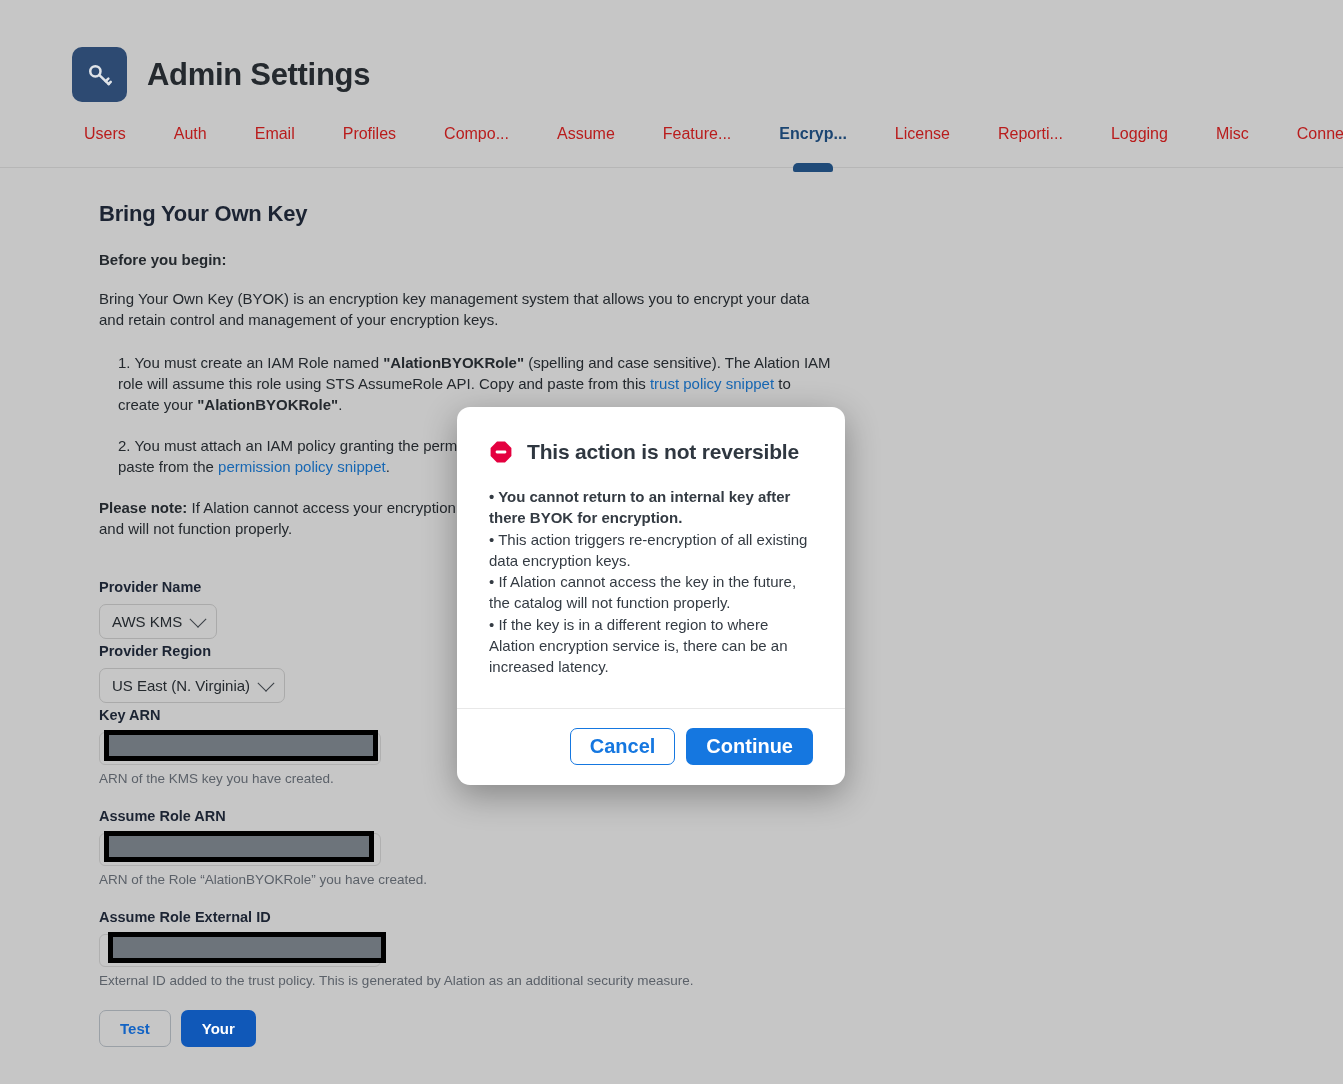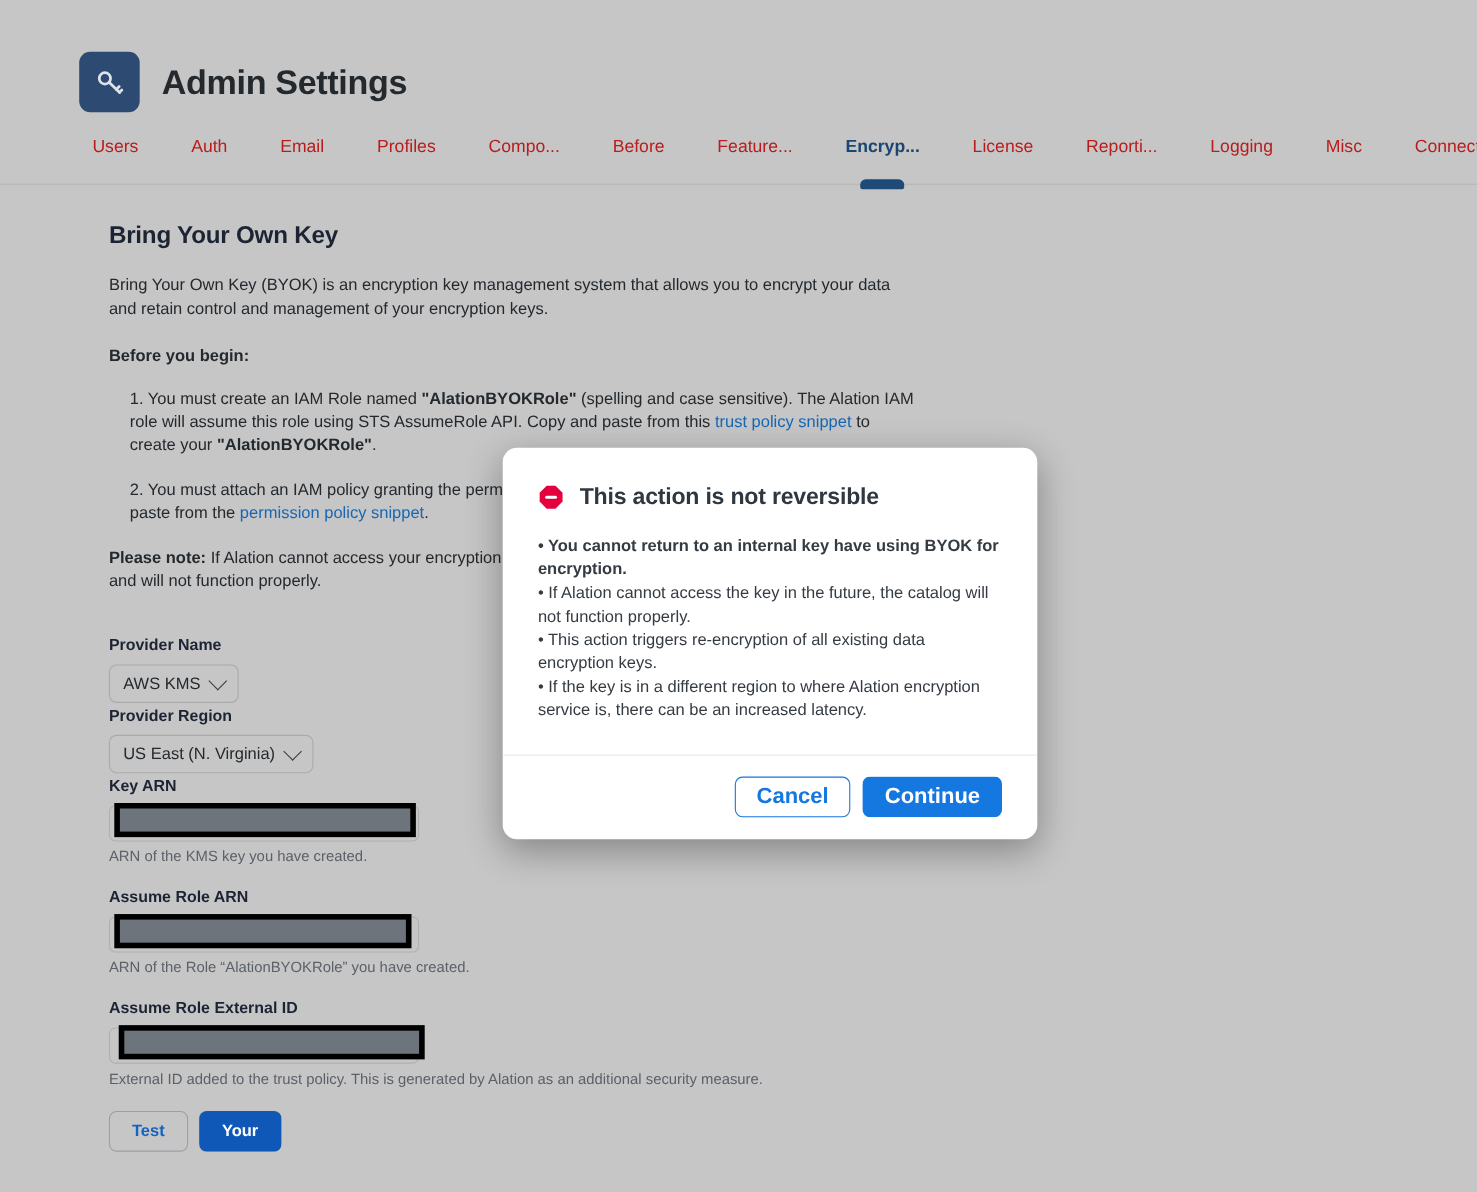--- a/index.html
+++ b/index.html
@@ -193,21 +193,21 @@
   
   .modal-overlay {
     position: absolute;
     inset: 0;
     pointer-events: none;
   }
   .modal {
     position: absolute;
     left: 457px;
     top: 407px;
-    width: 486px;
+    width: 388px;
     background: #ffffff;
     border-radius: 13px;
     box-shadow: 0 10px 34px rgba(0,0,0,0.33);
     overflow: hidden;
     pointer-events: auto;
   }
   .modal-head {
     display: flex;
     align-items: center;
     gap: 14px;
@@ -270,38 +270,38 @@
   <div class="app-title">Admin Settings</div>
 </div>
 
 <div class="tabbar">
   <div class="tabs">
     <div class="tab">Users</div>
     <div class="tab">Auth</div>
     <div class="tab">Email</div>
     <div class="tab">Profiles</div>
     <div class="tab">Compo...</div>
-    <div class="tab">Before</div>
+    <div class="tab">Assume</div>
     <div class="tab">Feature...</div>
     <div class="tab active">Encryp...</div>
     <div class="tab">License</div>
     <div class="tab">Reporti...</div>
     <div class="tab">Logging</div>
     <div class="tab">Misc</div>
     <div class="tab">Connect</div>
   </div>
 </div>
 
 <div class="content">
 
   <h2 class="section-title">Bring Your Own Key</h2>
 
+  <p class="para bold-lead">Before you begin:</p>
+
   <p class="para">Bring Your Own Key (BYOK) is an encryption key management system that allows you to encrypt your data and retain control and management of your encryption keys.</p>
-
-  <p class="para bold-lead">Before you begin:</p>
 
   <p class="para numbered">
     <span>1. You must create an IAM Role named </span><b>"AlationBYOKRole"</b><span> (spelling and case sensitive). The Alation IAM role will assume this role using STS AssumeRole API. Copy and paste from this </span><a class="inline-link" href="#">trust policy snippet</a><span> to create your </span><b>"AlationBYOKRole"</b><span>.</span>
   </p>
 
   <p class="para numbered">
     <span>2. You must attach an IAM policy granting the permissions to perform cryptographic actions. Copy and paste from the </span><a class="inline-link" href="#">permission policy snippet</a><span>.</span>
   </p>
 
   <p class="para">
@@ -350,23 +350,23 @@
 <div class="modal-overlay">
   <div class="modal">
     <div class="modal-head">
       <svg class="stop-icon" width="24" height="24" viewBox="0 0 24 24" aria-hidden="true">
         <polygon points="8,1.6 16,1.6 22.4,8 22.4,16 16,22.4 8,22.4 1.6,16 1.6,8" fill="#e4003f"></polygon>
         <rect x="6.6" y="10.6" width="10.8" height="2.9" rx="1.4" fill="#ffffff"></rect>
       </svg>
       <div class="modal-heading">This action is not reversible</div>
     </div>
     <div class="modal-body">
-      <div class="b-strong">• You cannot return to an internal key have using BYOK for encryption.</div>
+      <div class="b-strong">• You cannot return to an internal key after there BYOK for encryption.</div>
+      <div>• This action triggers re-encryption of all existing data encryption keys.</div>
       <div>• If Alation cannot access the key in the future, the catalog will not function properly.</div>
-      <div>• This action triggers re-encryption of all existing data encryption keys.</div>
       <div>• If the key is in a different region to where Alation encryption service is, there can be an increased latency.</div>
     </div>
     <div class="modal-foot">
       <button class="btn-dialog cancel">Cancel</button>
       <button class="btn-dialog continue">Continue</button>
     </div>
   </div>
 </div>
 
 </body></html>

